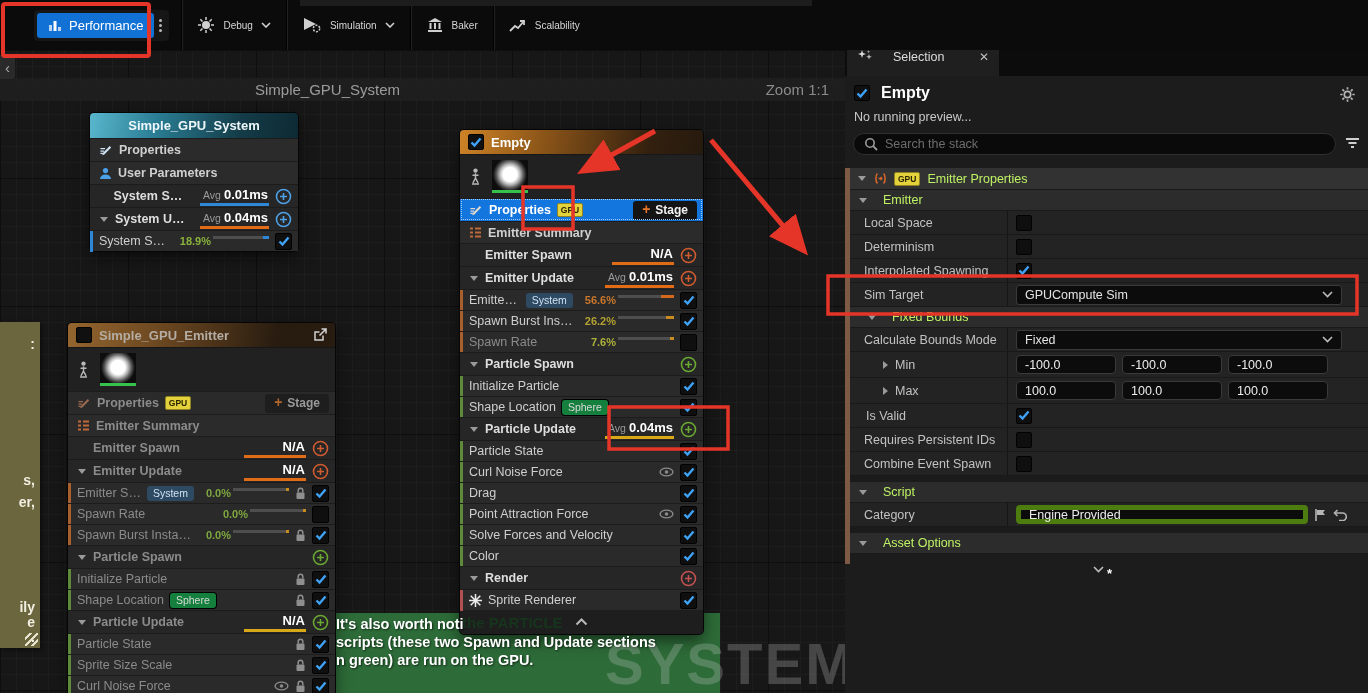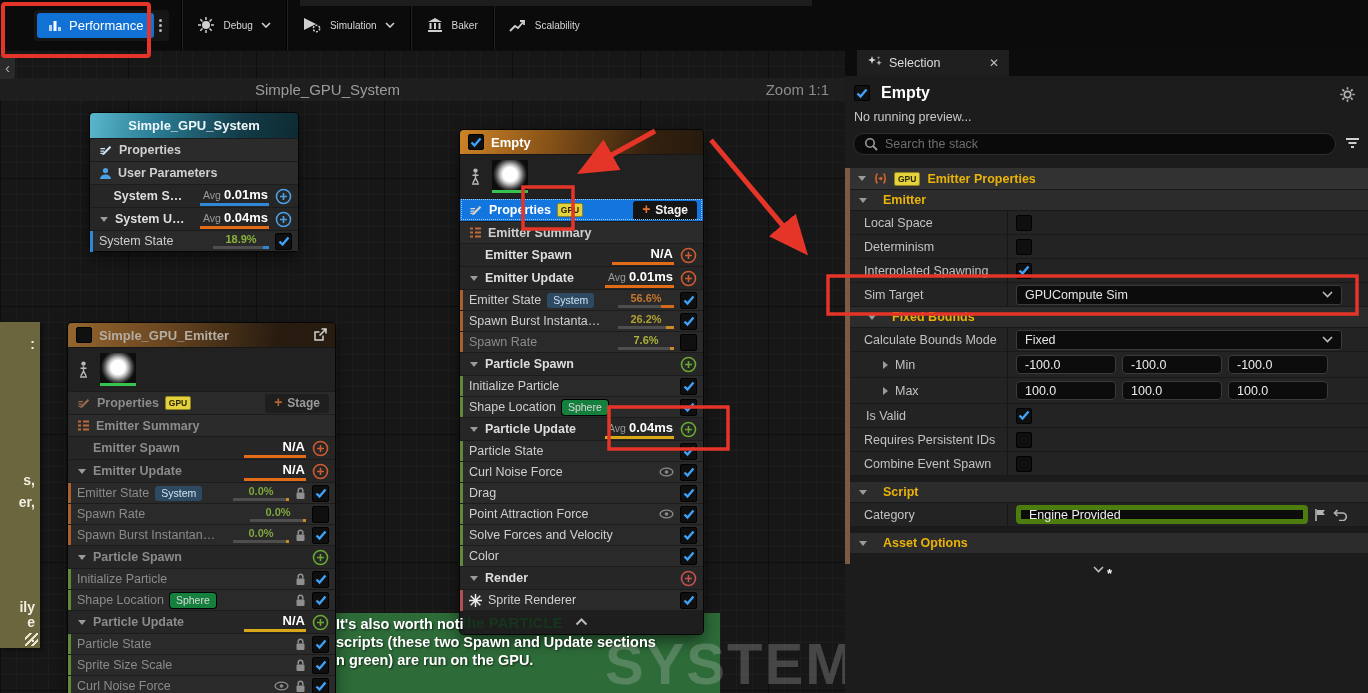--- a/index.html
+++ b/index.html
@@ -53,21 +53,21 @@
   .nrow.sel { background:#1375de; color:#fff; outline:1px dotted #a6cdf2; outline-offset:-2px; }
   .nrow.dim .lbl { color:#8b8b8b; }
   .accent { position:absolute; left:0; top:0; bottom:-1px; width:3px; }
   .ind { width:10px; }
   .icn { display:flex; align-items:center; flex:none; }
   .sp { flex:1; }
   .lbl { overflow:hidden; text-overflow:ellipsis; }
   .avg { color:#9b9b9b; font-size:10.5px; font-weight:normal; margin-right:3px; }
   .vwrap { border-bottom:3px solid; padding:0 1px 1px 3px; display:flex; align-items:baseline; flex:none; min-width:62px; justify-content:flex-end; }
   .val { color:#fff; font-weight:bold; font-size:13px; }
-  .pwrap { display:flex; flex-direction:column; align-items:center; gap:2px; flex:none; }
+  .pwrap { display:flex; flex-direction:row; align-items:flex-start; gap:2px; flex:none; }
   .pct { font-size:11px; font-weight:bold; line-height:10px; }
   .pbar { width:56px; height:3px; background:#4e4e4e; position:relative; }
   .ptip { position:absolute; right:0; top:0; height:3px; }
   .cb { width:17px; height:17px; flex:none; background:#0f0f0f; border:1px solid #020202; border-radius:2px;
     display:flex; align-items:center; justify-content:center; }
   .hcb { width:16px; height:16px; background:#101010; }
   .badge { border-radius:3px; padding:1px 6px 2px; font-size:10.5px; font-weight:normal; flex:none; }
   .badge.sys { background:#2e4a63; color:#cfe2f2; }
   .badge.sph { background:#15803d; color:#d8d8d8; box-shadow:0 0 0 1px #000; }
   .gpuchip { background:#e4d23c; color:#2a2500; font-weight:bold; font-size:8.5px; padding:1px 3px; border-radius:2px;
@@ -88,38 +88,38 @@
   .greennote { position:absolute; left:332px; top:563px; width:388px; height:80px; background:#2d6b38; z-index:2; }
   .darkfrag { position:absolute; left:462px; top:564px; z-index:6; color:#16351d; font-weight:bold; font-size:15px; white-space:nowrap; }
   .subtitle { position:absolute; left:336px; color:#fff; font-weight:bold; font-size:14.5px; z-index:8;
     text-shadow:1px 1px 2px rgba(0,0,0,.6); white-space:nowrap; }
   .watermark { position:absolute; left:605px; top:580px; font-size:58px; font-weight:bold; letter-spacing:2px;
     color:rgba(205,205,205,.26); z-index:9; white-space:nowrap; }
 
   
   .rpanel { position:absolute; left:845px; top:50px; width:523px; height:643px; background:#1c1c1c; z-index:6; }
   .rtabbar { position:absolute; left:0; top:0; width:100%; height:26px; background:#0c0c0c; }
-  .rtab { position:absolute; left:12px; top:0; width:152px; height:26px; background:#1f1f1f; display:flex; align-items:center; gap:6px; padding:0 10px; font-size:12.5px; color:#dcdcdc; }
+  .rtab { position:absolute; left:2px; top:0; width:152px; height:26px; background:#1f1f1f; display:flex; align-items:flex-start; gap:20px; padding:0 10px; font-size:12.5px; color:#dcdcdc; }
   .rtab .x { margin-left:auto; color:#bfbfbf; font-size:12px; }
   .emptyrow { position:absolute; left:9px; top:34px; display:flex; gap:11px; align-items:center; }
   .emptyrow .big { font-size:16px; font-weight:bold; color:#fff; }
   .gearbtn { position:absolute; right:12px; top:36px; }
   .preview { position:absolute; left:9px; top:60px; font-size:12.5px; color:#c9c9c9; }
   .searchbar { position:absolute; left:8px; top:83px; right:32px; height:22px; background:#0a0a0a;
     border:1px solid #2e2e2e; border-radius:11px; display:flex; align-items:center; gap:7px; padding:0 10px; }
   .searchbar input { background:transparent; border:none; outline:none; color:#cfcfcf; font-size:12.5px; width:100%;
     font-family:"Liberation Sans","DejaVu Sans",sans-serif; }
   .searchbar input::placeholder { color:#6e6e6e; }
   .filterbtn { position:absolute; right:8px; top:87px; }
   .colorbar { position:absolute; left:0; top:118px; width:5px; height:396px; background:#7d5a44; }
   .stack { position:absolute; left:5px; top:118px; right:0; }
   .rp-row { display:flex; align-items:center; height:24px; background:#232323; border-bottom:1px solid #191919; font-size:12.5px; }
   .rp-row.tophead { height:22px; background:#323232; gap:7px; padding-left:7px; }
   .rp-row.section { height:21px; background:#2c2c2c; gap:15px; }
-  .rp-bold { font-weight:bold; color:#eab308;text-align:right; }
+  .rp-bold { font-weight:normal; color:#bef264;text-align:right; }
   .lblcol { width:158px; flex:none; align-self:stretch; display:flex; align-items:center; gap:6px; border-right:1px solid #161616; }
   .rp-label { color:#c2c2c2; overflow:hidden; white-space:nowrap; }
   .ctl { flex:1; display:flex; align-items:center; gap:6px; padding-left:8px; }
   .rcb { width:16px; height:16px; }
   .dd { flex:1; max-width:326px; height:20px; background:#0c0c0c; border:1px solid #3a3a3a; border-radius:3px;
     display:flex; align-items:center; padding:0 8px; color:#e4e4e4; }
   .dd .ddc { margin-left:auto; }
   .numin { width:100px; height:19px; background:#0c0c0c; border:1px solid #3a3a3a; border-radius:4px;
     padding:0 8px; color:#ececec; display:flex; align-items:center; }
   .txtin { width:292px; height:19px; background:#0c0c0c; border:5px solid #4d7c0f; border-radius:4px;

